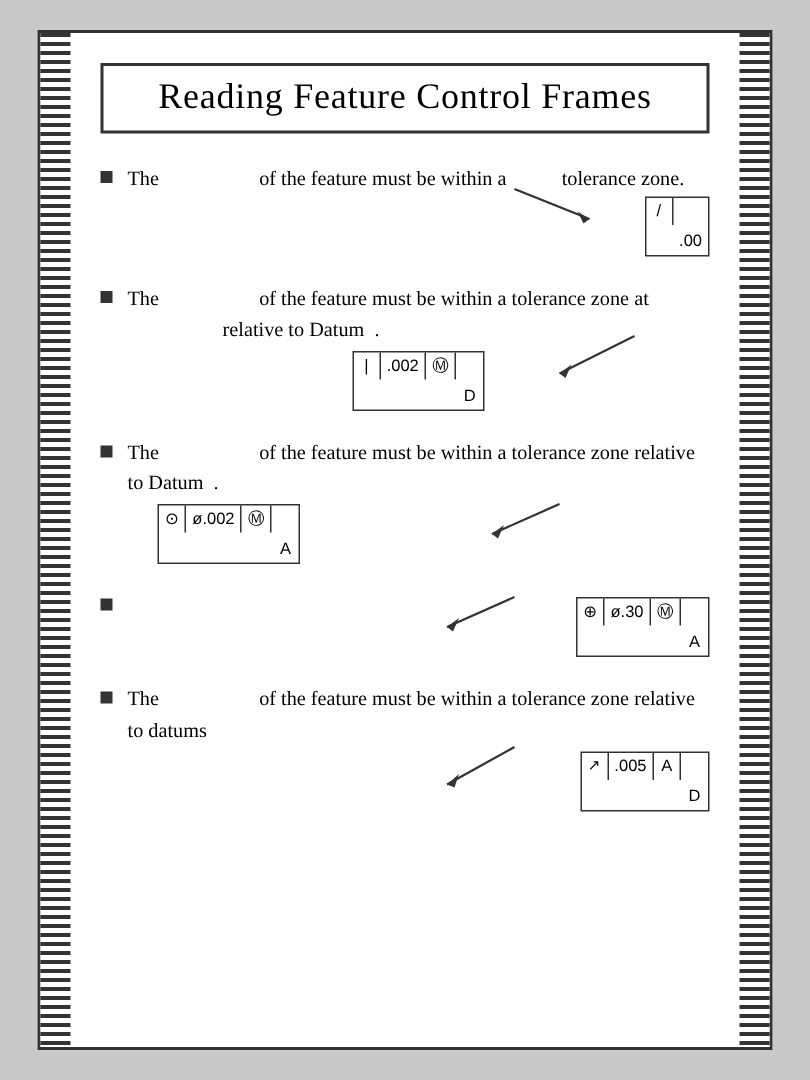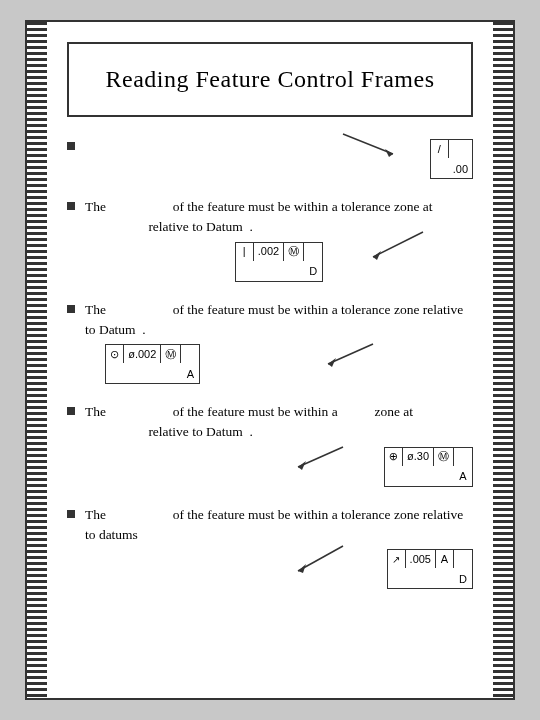--- a/index.html
+++ b/index.html
@@ -15,21 +15,21 @@
     .page {
       width: 490px;
       height: 680px;
       background: #ffffff;
       border: 2px solid #333;
       padding: 20px 30px;
       position: relative;
     }
     .title-box {
       border: 2px solid #333;
-      padding: 22px 20px;
+      padding: 8px 20px;
       margin-bottom: 20px;
       text-align: center;
     }
     .title-text {
       font-size: 24px;
       font-weight: normal;
       letter-spacing: 0.5px;
     }
     .bullet-list {
       list-style: none;
@@ -122,20 +122,23 @@
   <div style="margin-left: 10px; margin-right: 10px;">
     <div class="title-box">
       <span class="title-text">Reading Feature Control Frames</span>
     </div>
 
     <ul class="bullet-list">
 
       <li class="bullet-item">
         <div class="bullet-square"></div>
         <div class="bullet-content">
+          <span>
+            The <span class="blank"></span> of the feature must be within a <span class="blank-sm"></span> tolerance zone.
+          </span>
           <div style="display:flex; justify-content:flex-end; align-items:center; margin-top:2px; position:relative;">
             <svg width="80" height="30" style="position:absolute; right:60px; top:-10px;">
               <line x1="10" y1="5" x2="60" y2="25" stroke="#333" stroke-width="1.5"></line>
               <polygon points="60,25 52,20 56,28" fill="#333"></polygon>
             </svg>
             <div class="fcf">
               <div class="fcf-cell">/</div>
               <div class="fcf-cell">.00</div>
             </div>
           </div>
@@ -180,23 +183,20 @@
               <div class="fcf-cell">Ⓜ</div>
               <div class="fcf-cell">A</div>
             </div>
           </div>
         </div>
       </li>
 
       <li class="bullet-item">
         <div class="bullet-square"></div>
         <div class="bullet-content">
-          <span>
-            The <span class="blank"></span> of the feature must be within a <span class="blank-sm"></span> zone at <span class="blank"></span> relative to Datum&nbsp;&nbsp;.
-          </span>
           <div style="display:flex; justify-content:flex-end; align-items:center; margin-top:4px; position:relative;">
             <svg width="80" height="30" style="position:absolute; right:110px; top:-5px;">
               <line x1="60" y1="5" x2="15" y2="25" stroke="#333" stroke-width="1.5"></line>
               <polygon points="15,25 23,19 19,28" fill="#333"></polygon>
             </svg>
             <div class="fcf">
               <div class="fcf-cell">⊕</div>
               <div class="fcf-cell">ø.30</div>
               <div class="fcf-cell">Ⓜ</div>
               <div class="fcf-cell">A</div>

